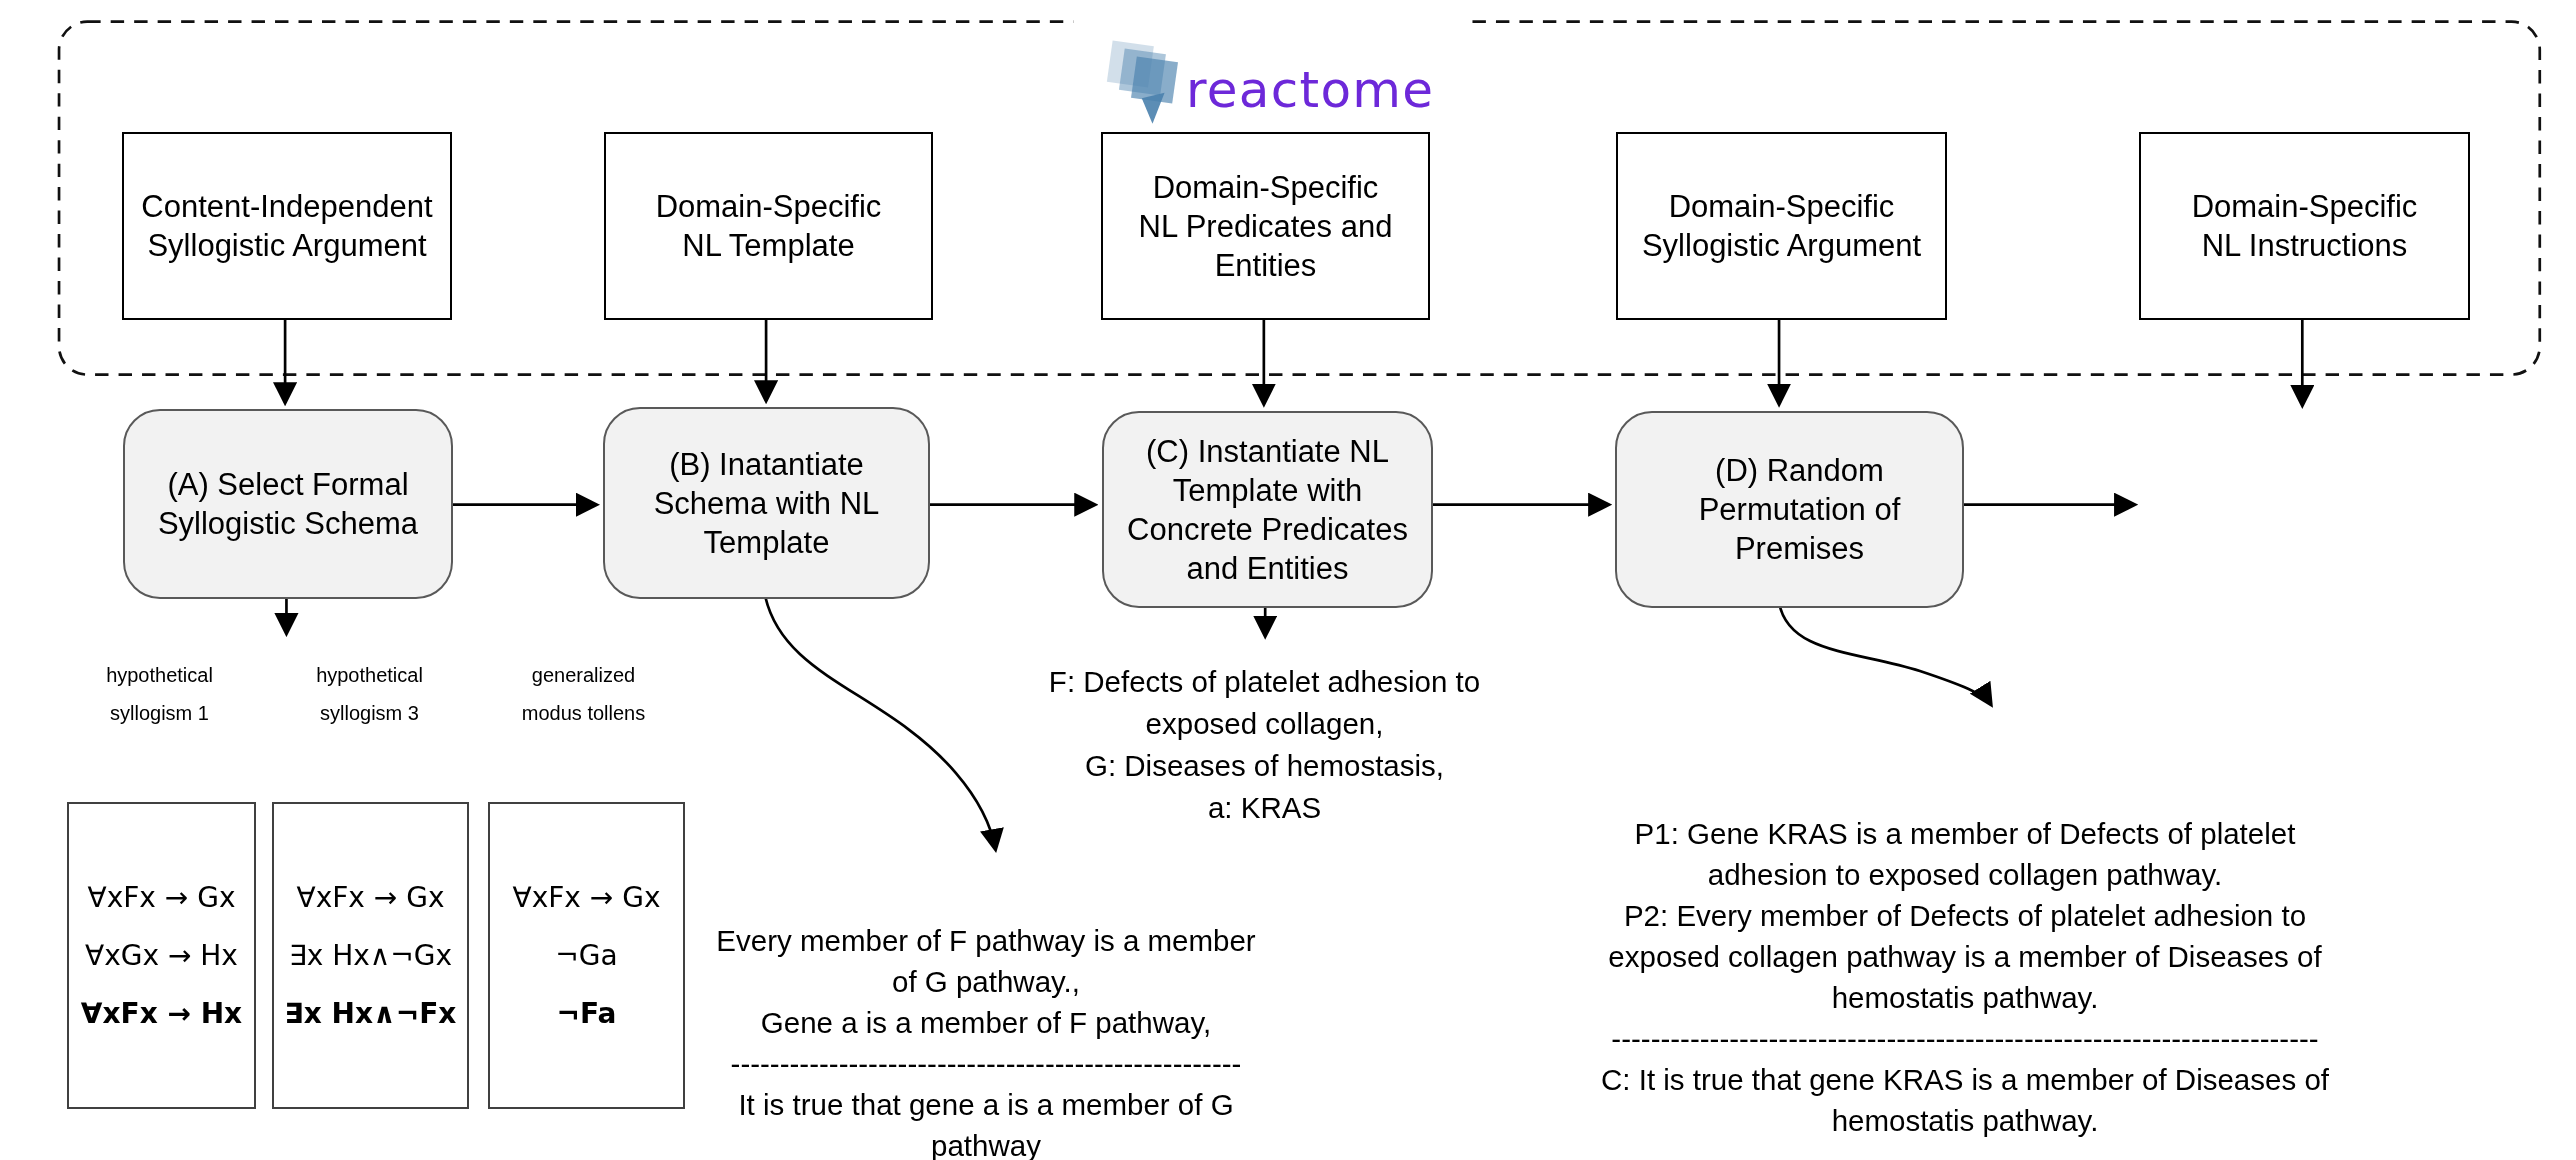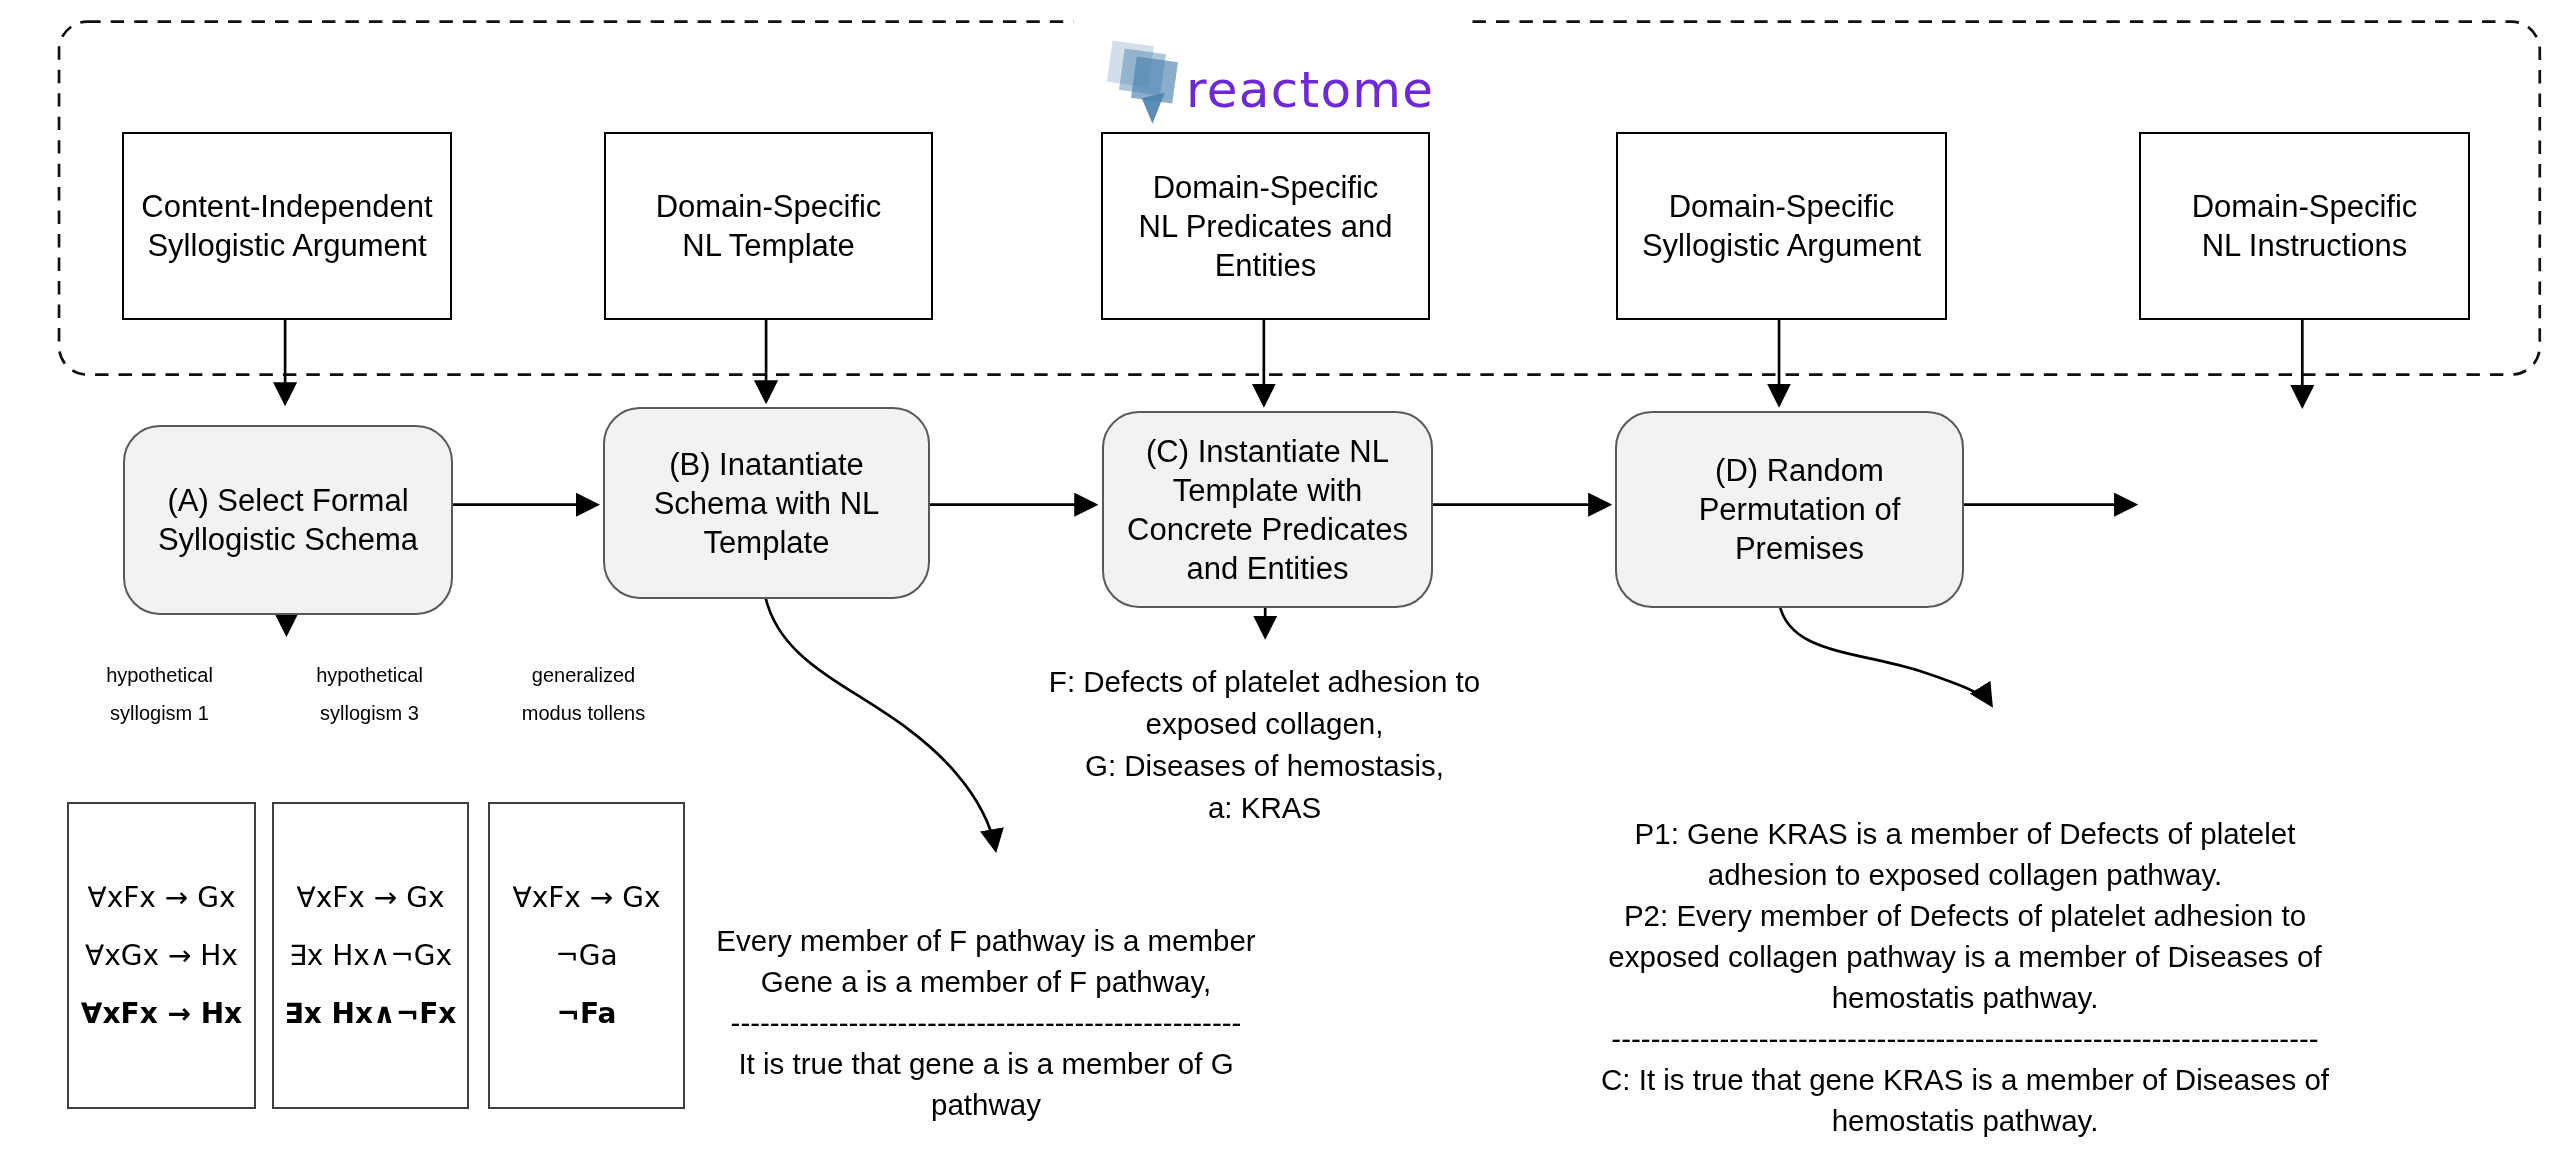--- a/index.html
+++ b/index.html
@@ -97,21 +97,21 @@
   </div>
   <div class="inbox" style="left:1616px;top:132px;width:327px;height:184px;">
     <span class="line">Domain-Specific</span>
     <span class="line">Syllogistic Argument</span>
   </div>
   <div class="inbox" style="left:2139px;top:132px;width:327px;height:184px;">
     <span class="line">Domain-Specific</span>
     <span class="line">NL Instructions</span>
   </div>
 
-  <div class="step" style="left:123px;top:409px;width:326px;height:186px;margin-top:16px;">
+  <div class="step" style="left:123px;top:409px;width:326px;height:186px;">
     <span class="line">(A) Select Formal</span>
     <span class="line">Syllogistic Schema</span>
   </div>
   <div class="step" style="left:603px;top:407px;width:323px;height:188px;">
     <span class="line">(B) Inatantiate</span>
     <span class="line">Schema with NL</span>
     <span class="line">Template</span>
   </div>
   <div class="step" style="left:1102px;top:411px;width:327px;height:193px;">
     <span class="line">(C) Instantiate NL</span>
@@ -156,20 +156,21 @@
 
   <div class="outtext" style="left:1003px;top:661px;width:523px;line-height:42px;">
     <span class="line">F: Defects of platelet adhesion to</span>
     <span class="line">exposed collagen,</span>
     <span class="line">G: Diseases of hemostasis,</span>
     <span class="line">a: KRAS</span>
   </div>
 
   <div class="outtext" style="left:684px;top:920px;width:604px;">
     <span class="line">Every member of F pathway is a member</span>
+    <span class="line">of G pathway.,</span>
     <span class="line">Gene a is a member of F pathway,</span>
     <span class="line">----------------------------------------------------</span>
     <span class="line">It is true that gene a is a member of G</span>
     <span class="line">pathway</span>
   </div>
 
   <div class="outtext" style="left:1529px;top:813px;width:872px;">
     <span class="line">P1: Gene KRAS is a member of Defects of platelet</span>
     <span class="line">adhesion to exposed collagen pathway.</span>
     <span class="line">P2: Every member of Defects of platelet adhesion to</span>

